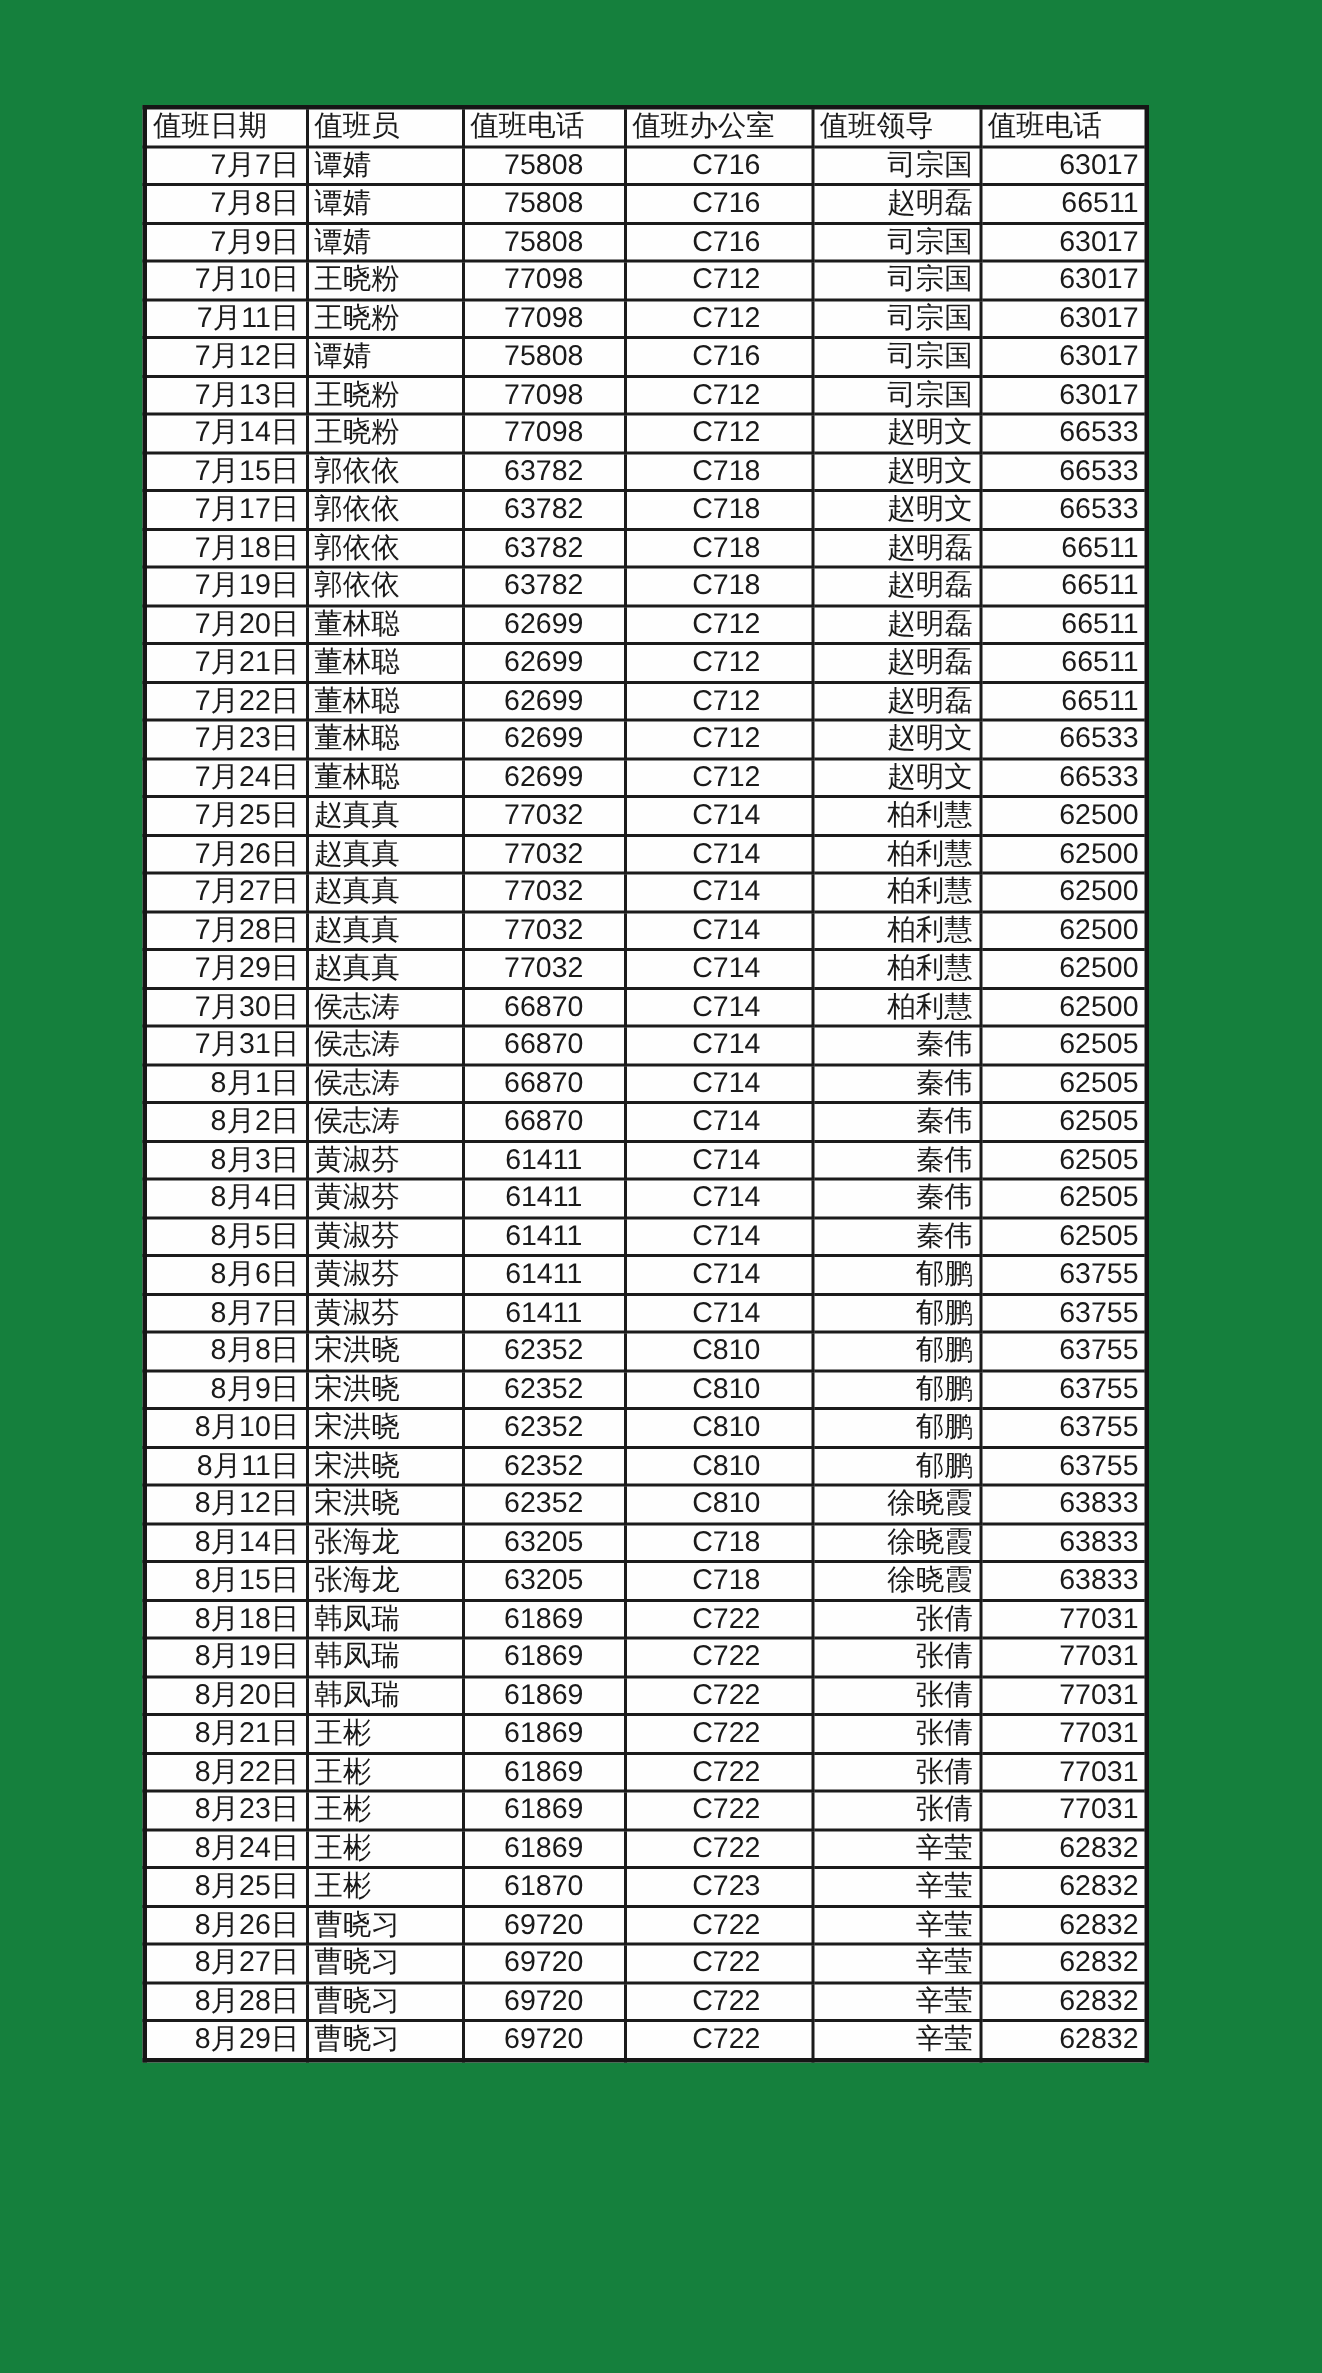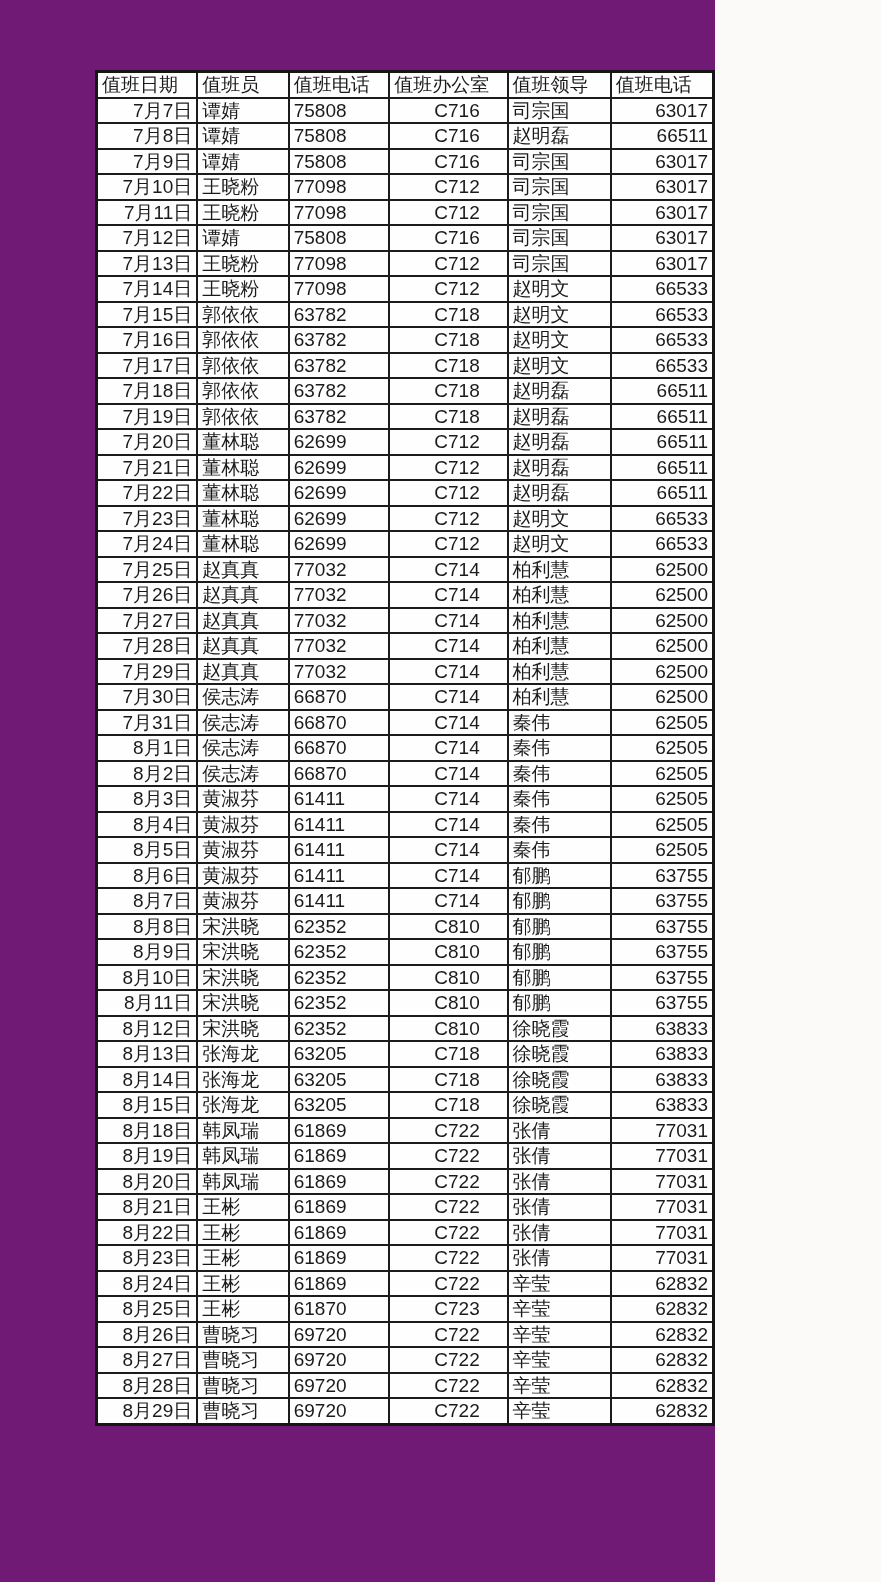--- a/index.html
+++ b/index.html
@@ -3,23 +3,23 @@
 <meta charset="utf-8">
 <style>
   html, body {
     margin: 0;
     padding: 0;
     background: #fbfaf8;
     font-family: "Liberation Sans", "DejaVu Sans", sans-serif;
   }
   .canvas {
     position: relative;
-    width: 715px;
+    width: 881px;
     height: 1582px;
-    background: #701a75;
+    background: #15803d;
     overflow: hidden;
   }
   table.roster {
     position: absolute;
     left: 95px;
     top: 70px;
     border-collapse: collapse;
     table-layout: fixed;
     background: #fefefe;
     border: 3px solid #161616;
@@ -35,23 +35,23 @@
     white-space: nowrap;
     overflow: hidden;
     font-weight: normal;
   }
   table.roster th {
     text-align: left;
   }
   
   table.roster td:nth-child(1) { text-align: right; margin-top: 37px; }
   table.roster td:nth-child(2) { text-align: left; }
-  table.roster td:nth-child(3) { text-align: left; }
+  table.roster td:nth-child(3) { text-align: center; }
   table.roster td:nth-child(4) { text-align: left; padding-left: 44px; }
-  table.roster td:nth-child(5) { text-align: left; }
+  table.roster td:nth-child(5) { text-align: right; }
   table.roster td:nth-child(6) { text-align: right; }
 </style>
 </head>
 <body>
 
 <div class="canvas">
   <table class="roster">
     <colgroup>
       <col style="width:108px">
       <col style="width:104px">
@@ -137,28 +137,20 @@
         </tr>
         <tr>
           <td>7月15日</td>
           <td>郭依依</td>
           <td>63782</td>
           <td>C718</td>
           <td>赵明文</td>
           <td>66533</td>
         </tr>
         <tr>
-          <td>7月16日</td>
-          <td>郭依依</td>
-          <td>63782</td>
-          <td>C718</td>
-          <td>赵明文</td>
-          <td>66533</td>
-        </tr>
-        <tr>
           <td>7月17日</td>
           <td>郭依依</td>
           <td>63782</td>
           <td>C718</td>
           <td>赵明文</td>
           <td>66533</td>
         </tr>
         <tr>
           <td>7月18日</td>
           <td>郭依依</td>
@@ -361,28 +353,20 @@
         </tr>
         <tr>
           <td>8月12日</td>
           <td>宋洪晓</td>
           <td>62352</td>
           <td>C810</td>
           <td>徐晓霞</td>
           <td>63833</td>
         </tr>
         <tr>
-          <td>8月13日</td>
-          <td>张海龙</td>
-          <td>63205</td>
-          <td>C718</td>
-          <td>徐晓霞</td>
-          <td>63833</td>
-        </tr>
-        <tr>
           <td>8月14日</td>
           <td>张海龙</td>
           <td>63205</td>
           <td>C718</td>
           <td>徐晓霞</td>
           <td>63833</td>
         </tr>
         <tr>
           <td>8月15日</td>
           <td>张海龙</td>

